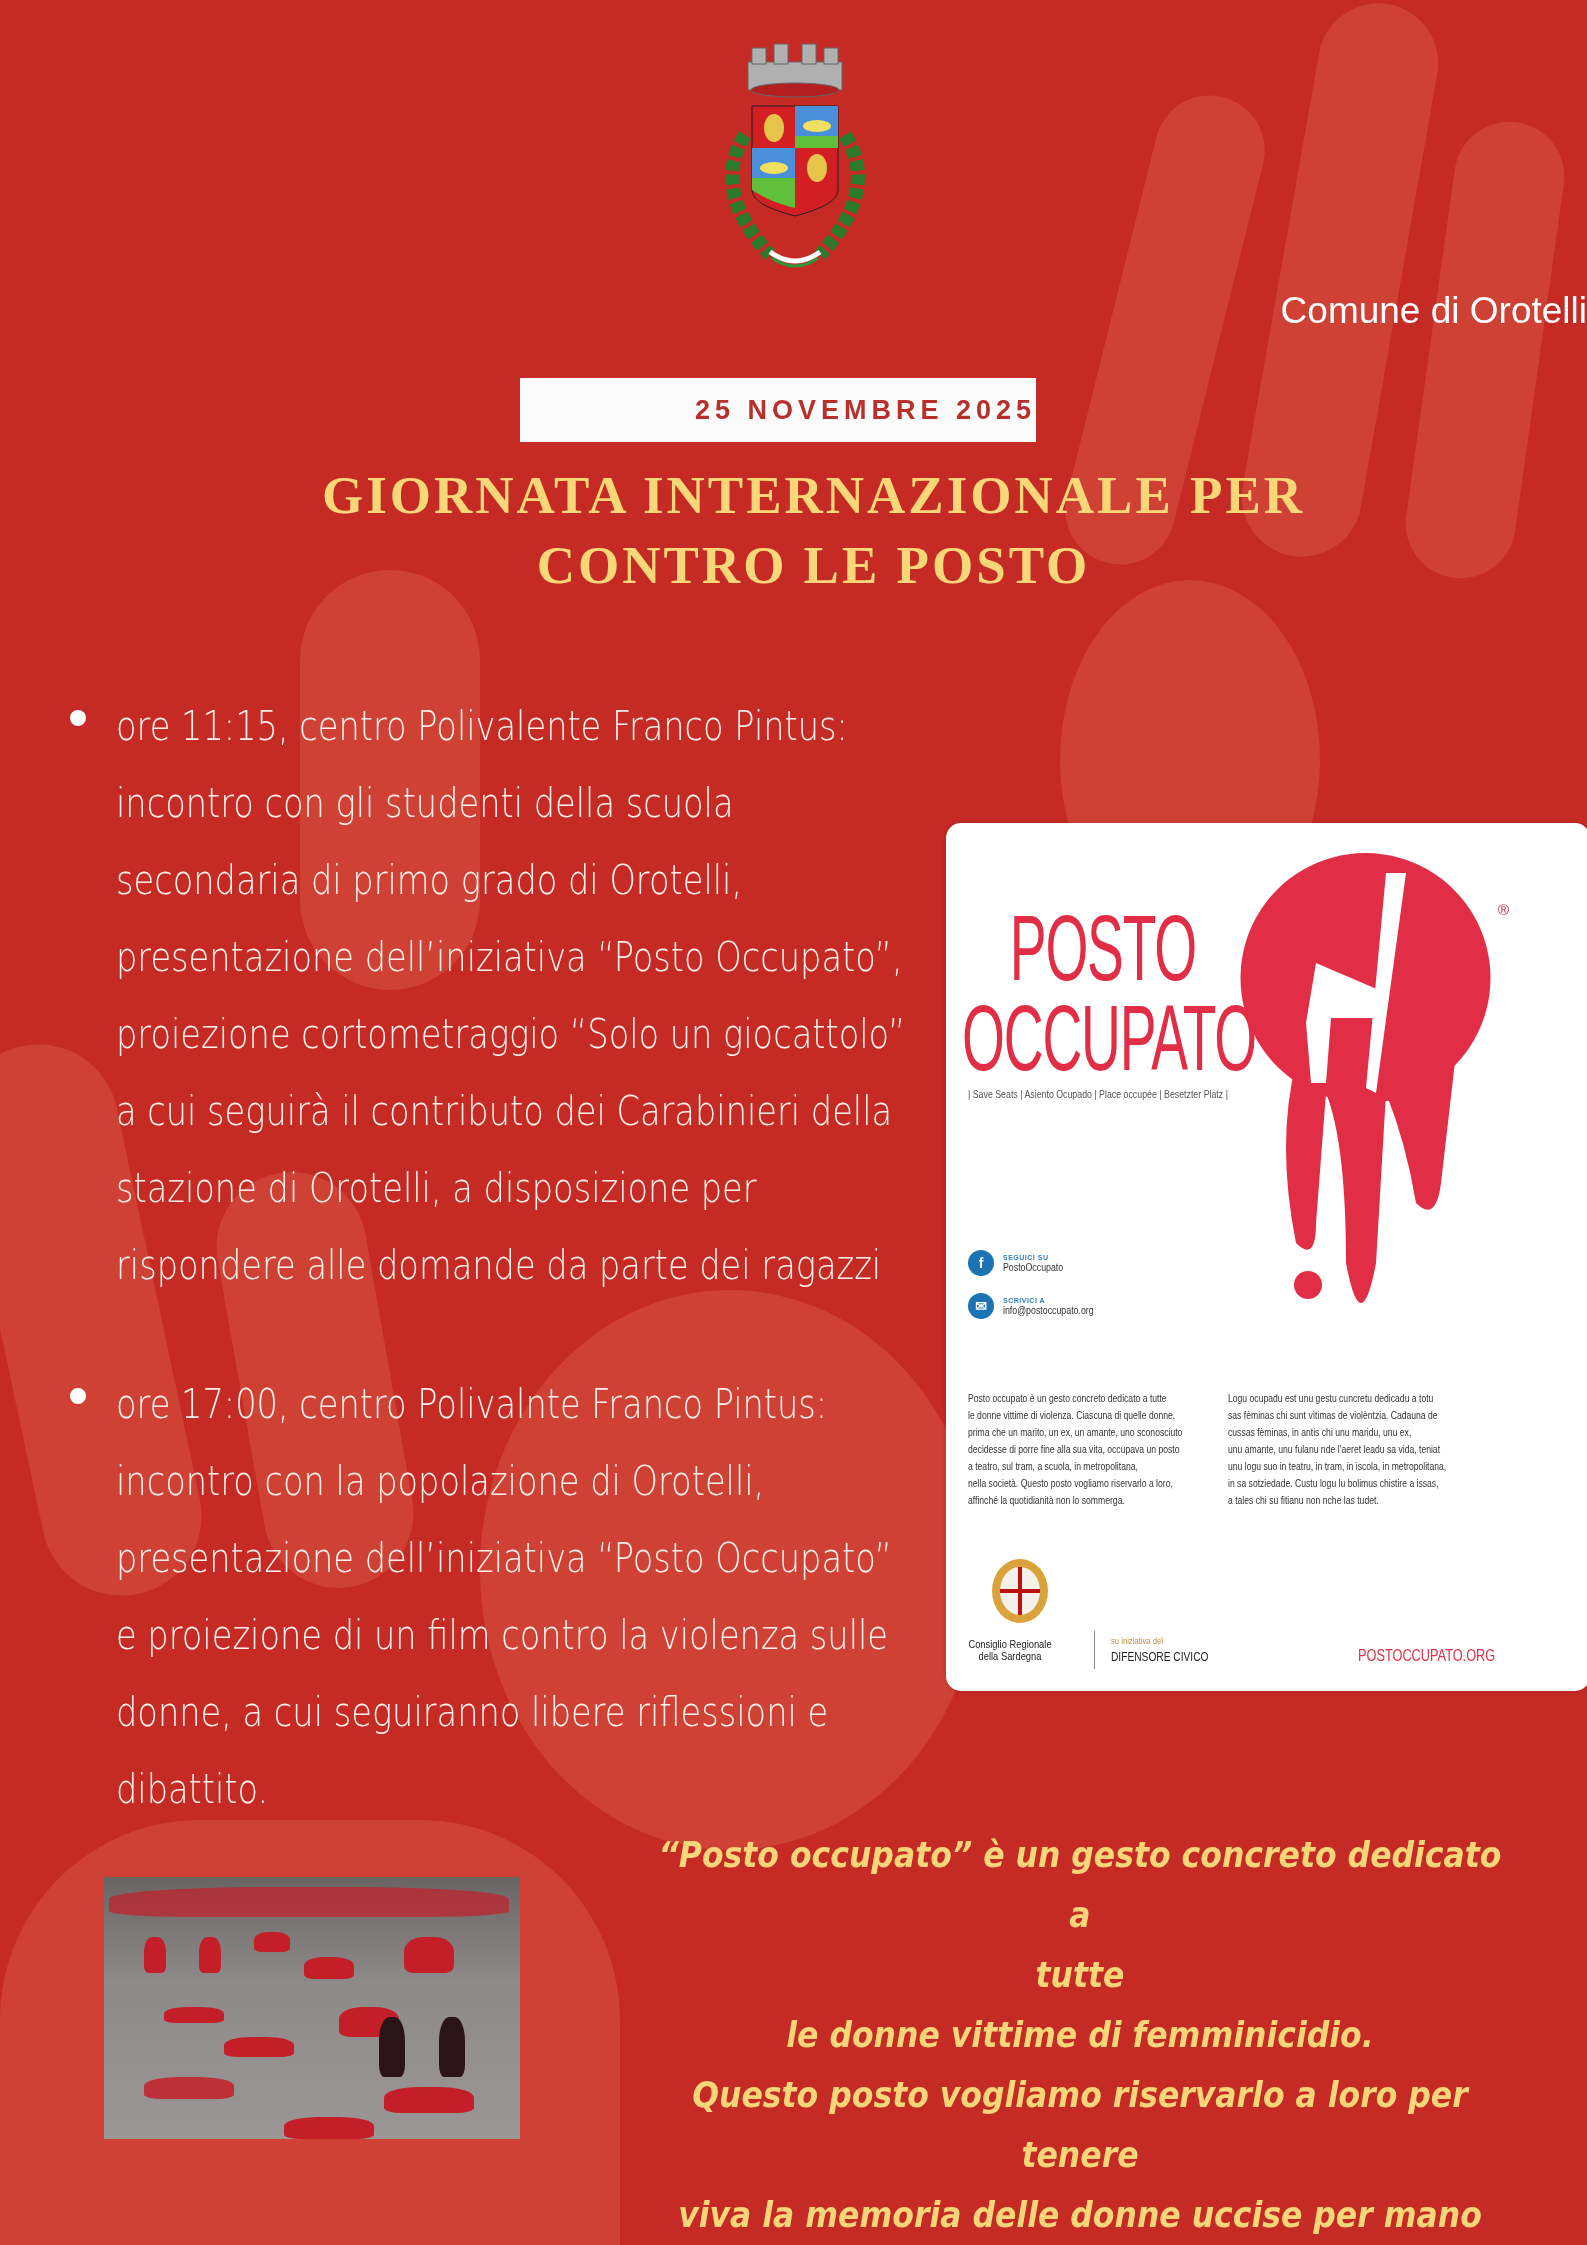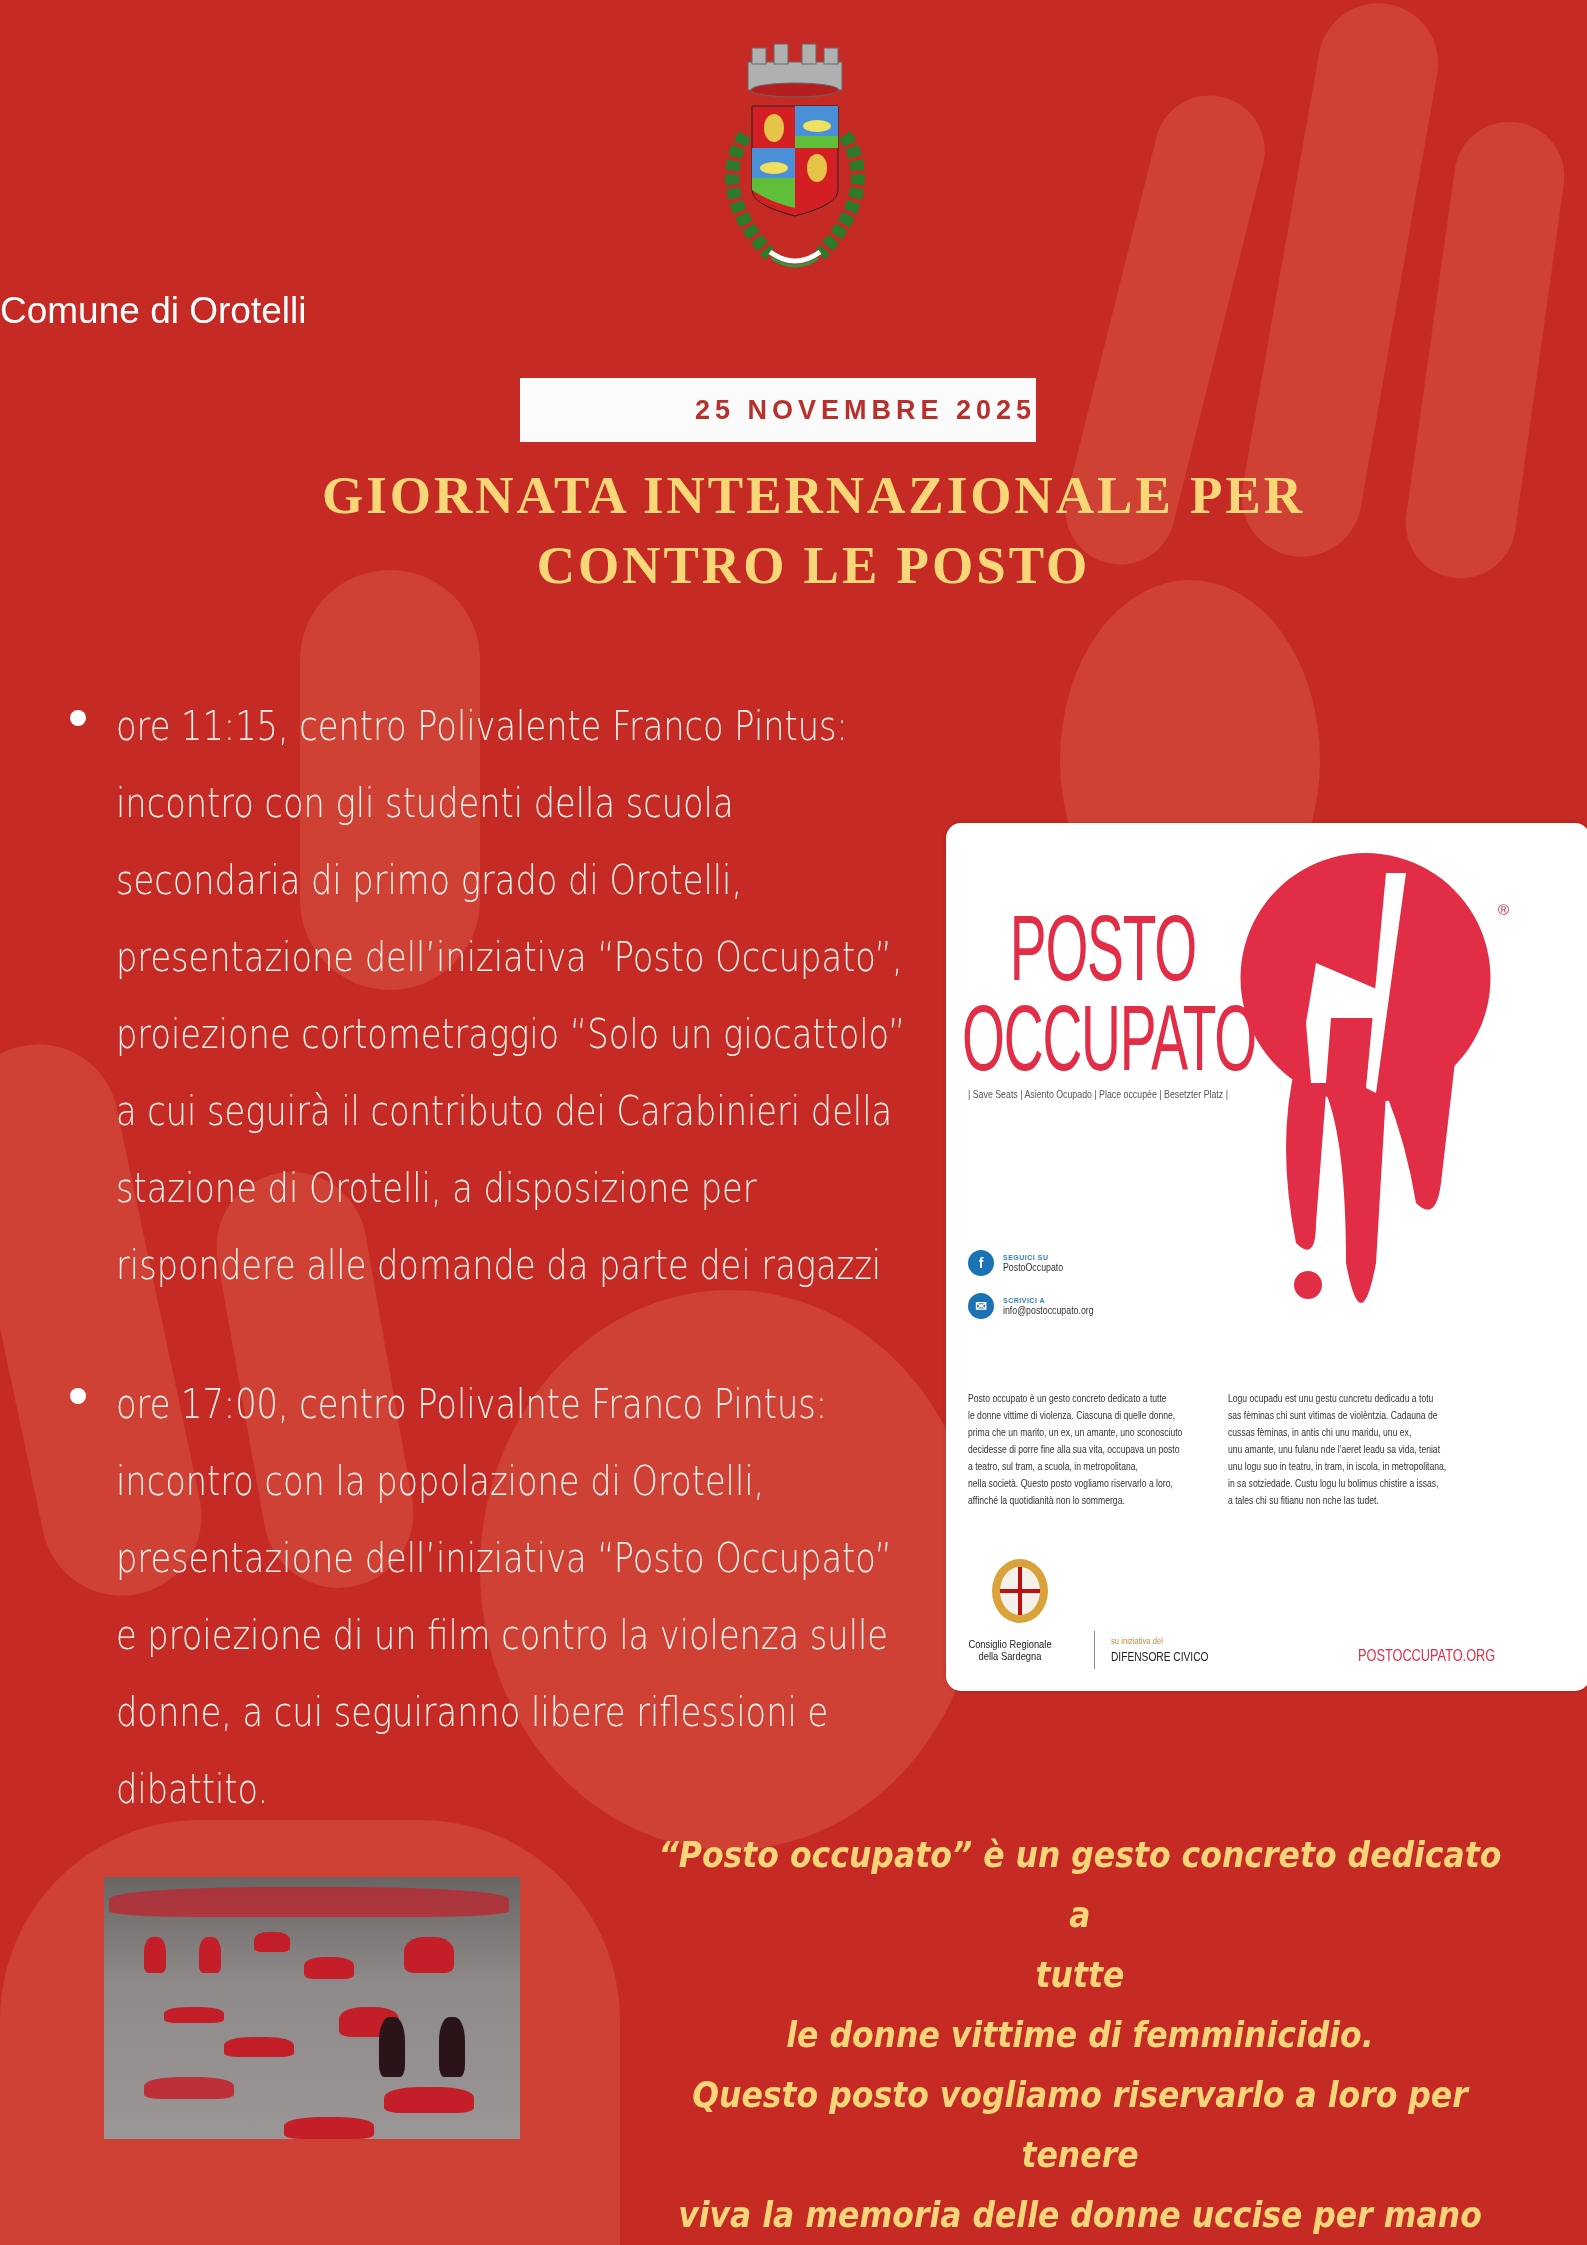--- a/index.html
+++ b/index.html
@@ -7,21 +7,21 @@
     width:1587px; height:2245px; overflow:hidden;
     background:#c52a24; position:relative;
     font-family:"Liberation Sans", sans-serif;
   }
   .bg-shape { position:absolute; background:#d2483b; opacity:.75; border-radius:120px; }
   .abs { position:absolute; }
 
   
   #crest { left:690px; top:40px; width:210px; height:240px; }
 
-  #comune { left:0; width:1587px; top:290px; text-align:left; color:#fff; font-size:37px; }
+  #comune { left:0; width:1587px; top:290px; text-align:right; color:#fff; font-size:37px; }
 
   #date-box {
     left:520px; top:378px; width:516px; height:64px; background:#fbfbfb;
     display:flex; align-items:center; justify-content:flex-end;
     color:#b8302b; font-weight:bold; font-size:27px; letter-spacing:5px;
   }
 
   #title {
     left:0; width:1587px; top:460px; text-align:center;
     color:#f8d778; font-family:"Liberation Serif", serif; font-weight:bold;

